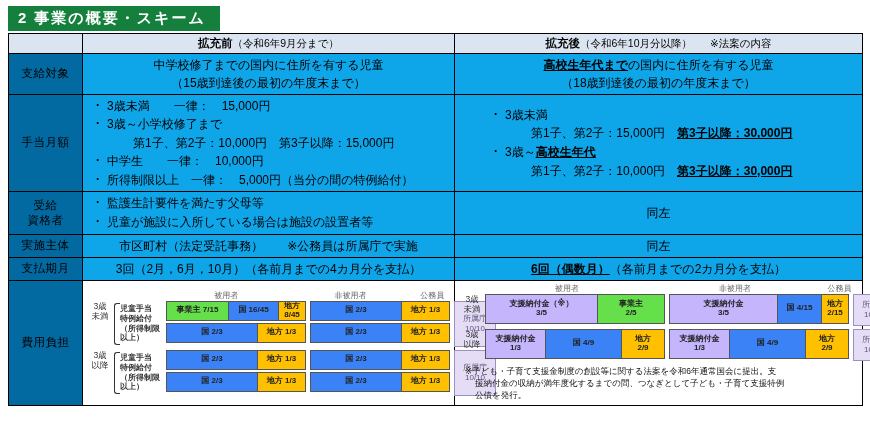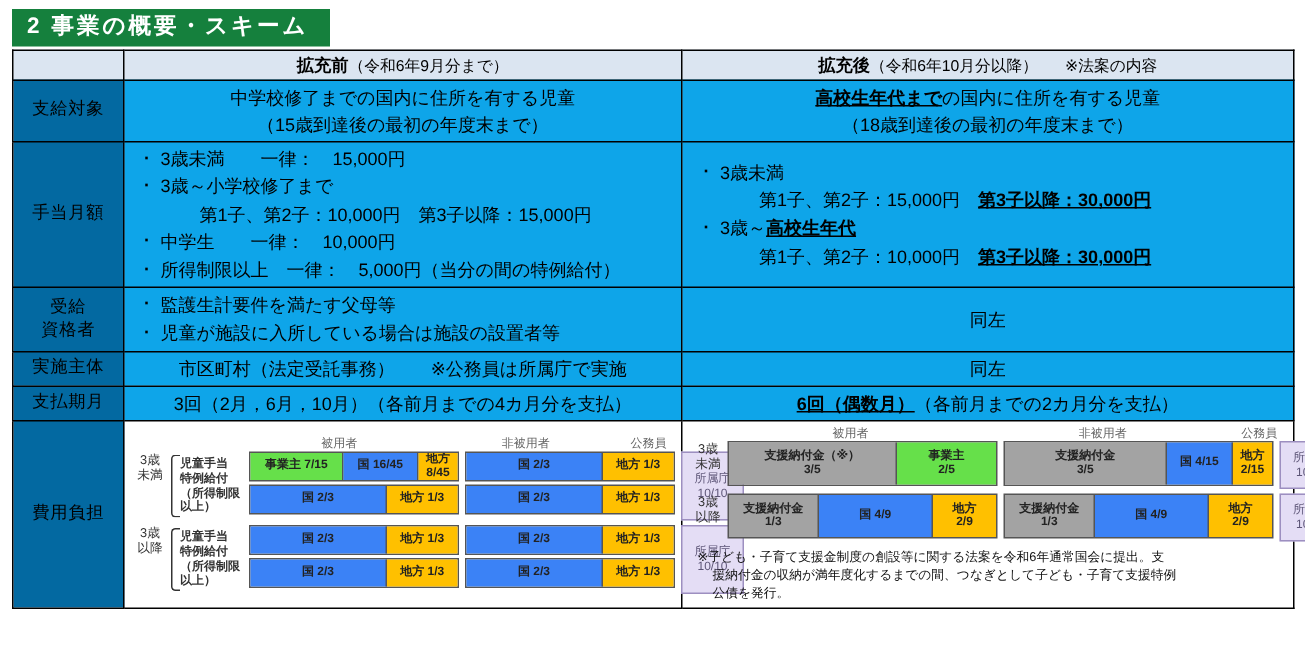--- a/index.html
+++ b/index.html
@@ -163,21 +163,21 @@
     overflow: hidden;
     white-space: nowrap;
     padding: 0 1px;
     font-weight: bold;
     color: #222;
   }
   .seg:last-child { border-right: none; }
   .seg.green { background: #66e04a; }
   .seg.blue  { background: #3b82f6; }
   .seg.orange{ background: #ffc000; }
-  .seg.cream { background: #a3a3a3; }
+  .seg.cream { background: #c4b5fd; }
   .seg.two span { display: block; }
 
   .koumuin {
     width: 40px;
     flex: 0 0 40px;
     border: 1px solid #9d8fc0;
     background: #e4ddf5;
     color: #5d5577;
     font-size: 8px;
     line-height: 1.2;
@@ -255,21 +255,21 @@
           <ul class="bullet-list">
             <li>3歳未満　　一律：　15,000円</li>
             <li>
               <span>3歳～小学校修了まで</span>
               <span class="indent">第1子、第2子：10,000円　第3子以降：15,000円</span>
             </li>
             <li>中学生　　一律：　10,000円</li>
             <li>所得制限以上　一律：　5,000円（当分の間の特例給付）</li>
           </ul>
         </td>
-        <td class="cell left" style="padding-left:11px">
+        <td class="cell left" style="padding-left:36px">
           <ul class="bullet-list">
             <li>
               <span>3歳未満</span>
               <span class="indent nb"><span>第1子、第2子：15,000円　</span><span class="ub">第3子以降：30,000円</span></span>
             </li>
             <li>
               <span>3歳～</span><span class="ub">高校生年代</span>
               <span class="indent nb"><span>第1子、第2子：10,000円　</span><span class="ub">第3子以降：30,000円</span></span>
             </li>
           </ul>

